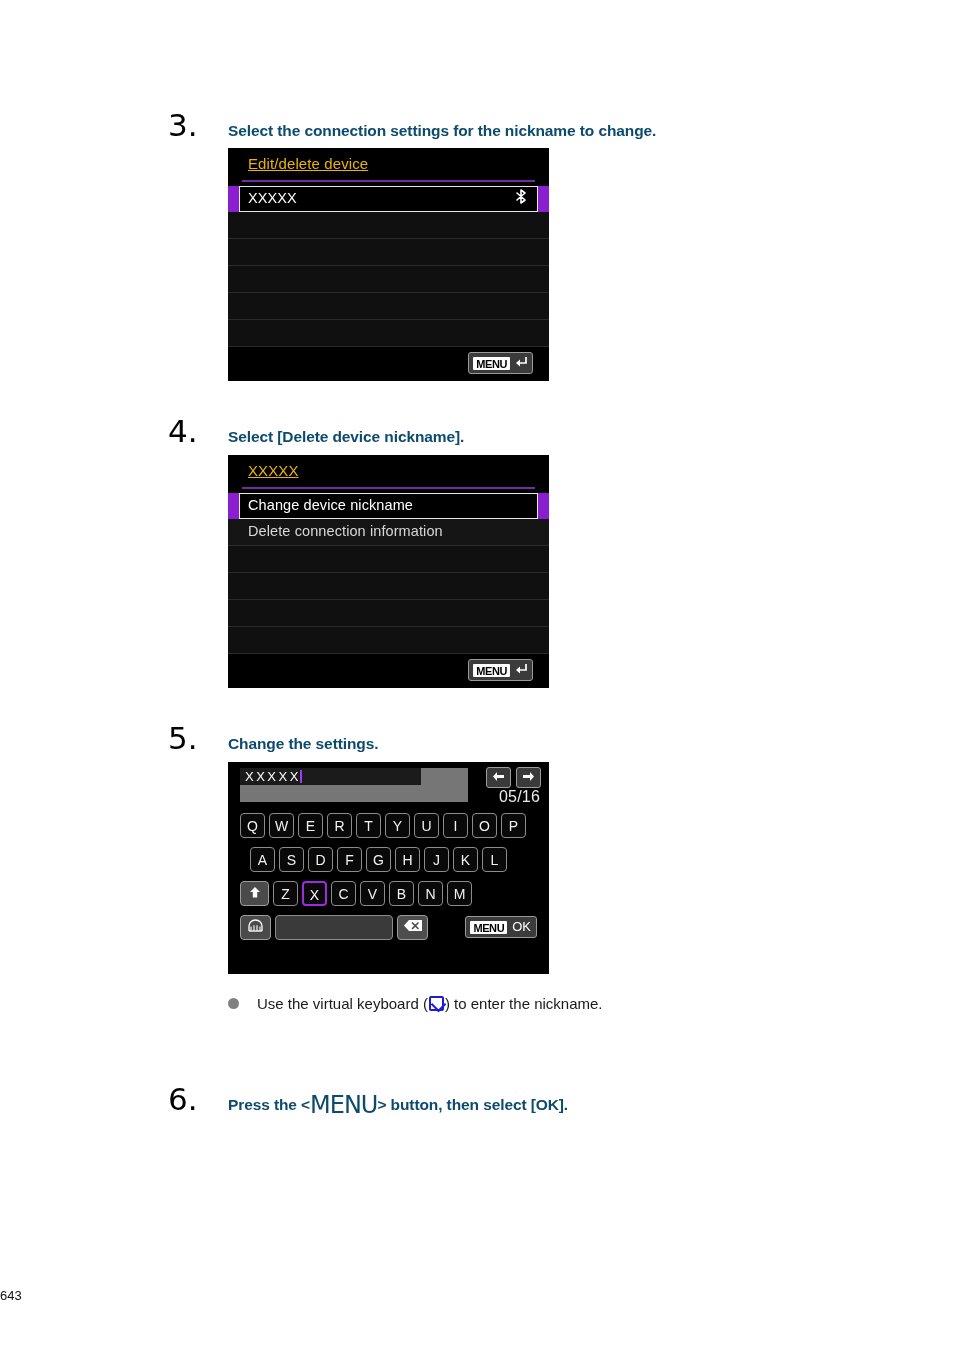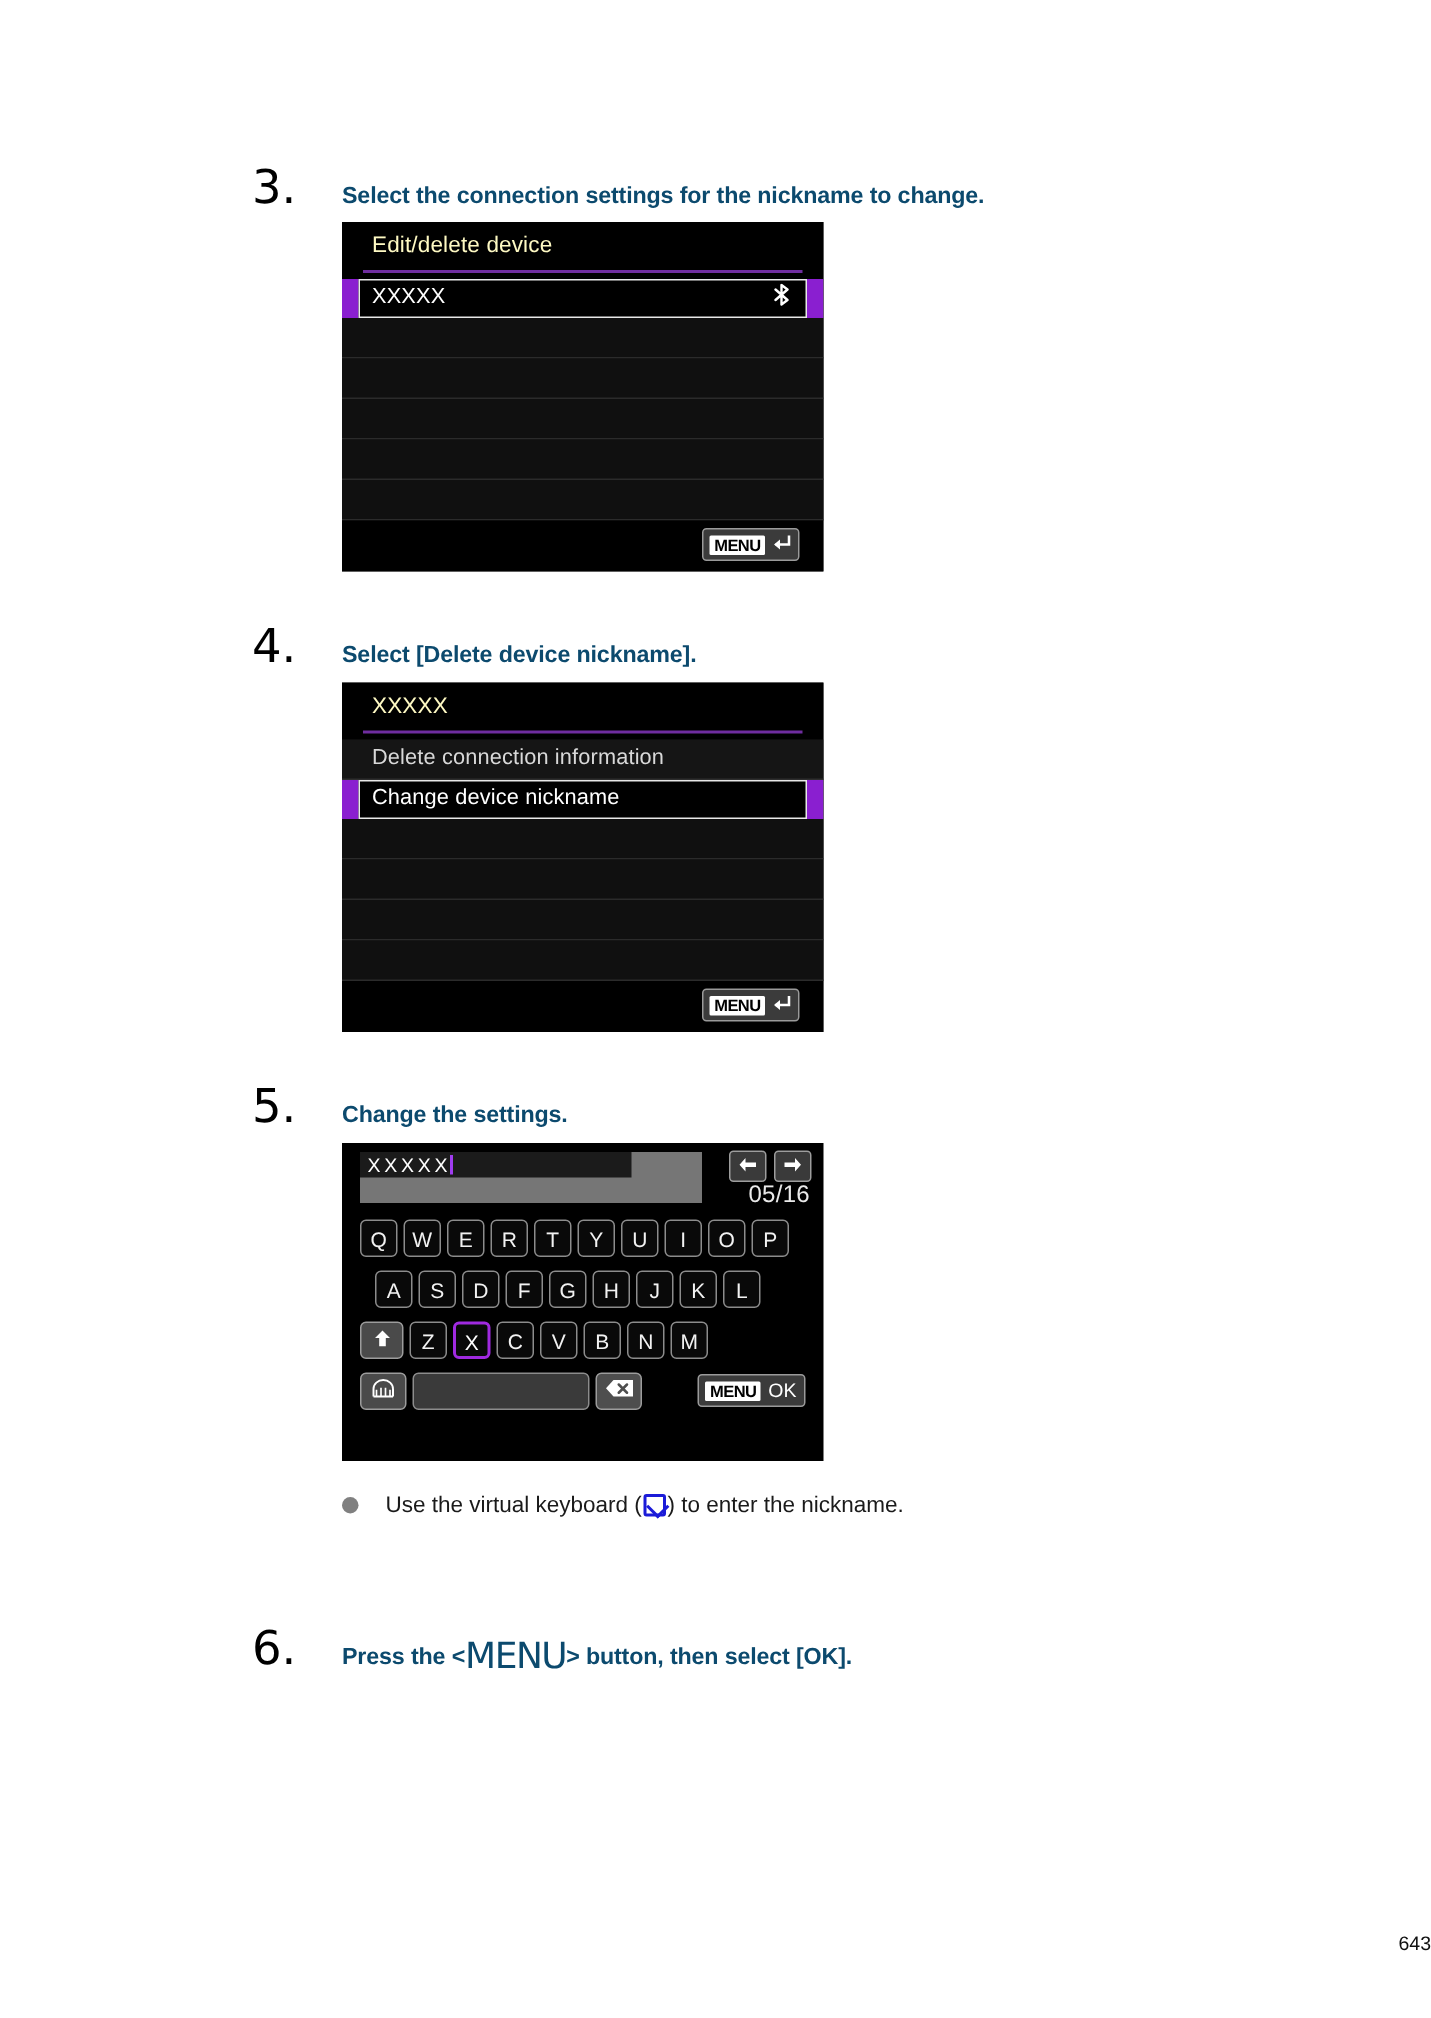--- a/index.html
+++ b/index.html
@@ -68,22 +68,23 @@
   .cam-header {
     height: 38px;
     position: relative;
     background: #000;
   }
   .cam-header .title {
     position: absolute;
     left: 20px;
     top: 7px;
     font-size: 15px;
-    color: #fef9c3;
+    color: #eab308;
     letter-spacing: 0.1px;
+    text-decoration: underline;
   }
   .cam-header .rule {
     position: absolute;
     left: 14px;
     right: 14px;
     bottom: 4px;
     height: 2px;
     background: #6f2d9f;
   }
 
@@ -362,21 +363,21 @@
     border-left: 2px solid #1b1bd8;
     border-bottom: 2px solid #1b1bd8;
     transform: rotate(-45deg);
   }
 
   .page-number {
     position: absolute;
     left: 0;
     right: 0;
     top: 1288px;
-    text-align: right;
+    text-align: left;
     font-size: 13px;
     color: #111;
   }
 </style>
 </head>
 <body>
 
 <div class="page">
 
   <div class="step" style="top:110px;">
@@ -426,26 +427,26 @@
       <div class="step-title">Select [Delete device nickname].</div>
     </div>
   </div>
 
   <div class="cam" style="top:455px;">
     <div class="cam-header">
       <div class="title">XXXXX</div>
       <div class="rule"></div>
     </div>
     <div class="cam-rows">
-      <div class="cam-row">
-        <div class="row-label">Delete connection information</div>
-      </div>
       <div class="cam-row selected">
         <div class="sel-box"></div>
         <div class="row-label">Change device nickname</div>
+      </div>
+      <div class="cam-row">
+        <div class="row-label">Delete connection information</div>
       </div>
       <div class="cam-row blank-dark"></div>
       <div class="cam-row blank-dark"></div>
       <div class="cam-row blank-dark"></div>
       <div class="cam-row blank-dark"></div>
     </div>
     <div class="cam-footer">
       <div class="menu-back-btn">
         <span class="menu-chip">MENU</span>
         <span class="back-arrow">

